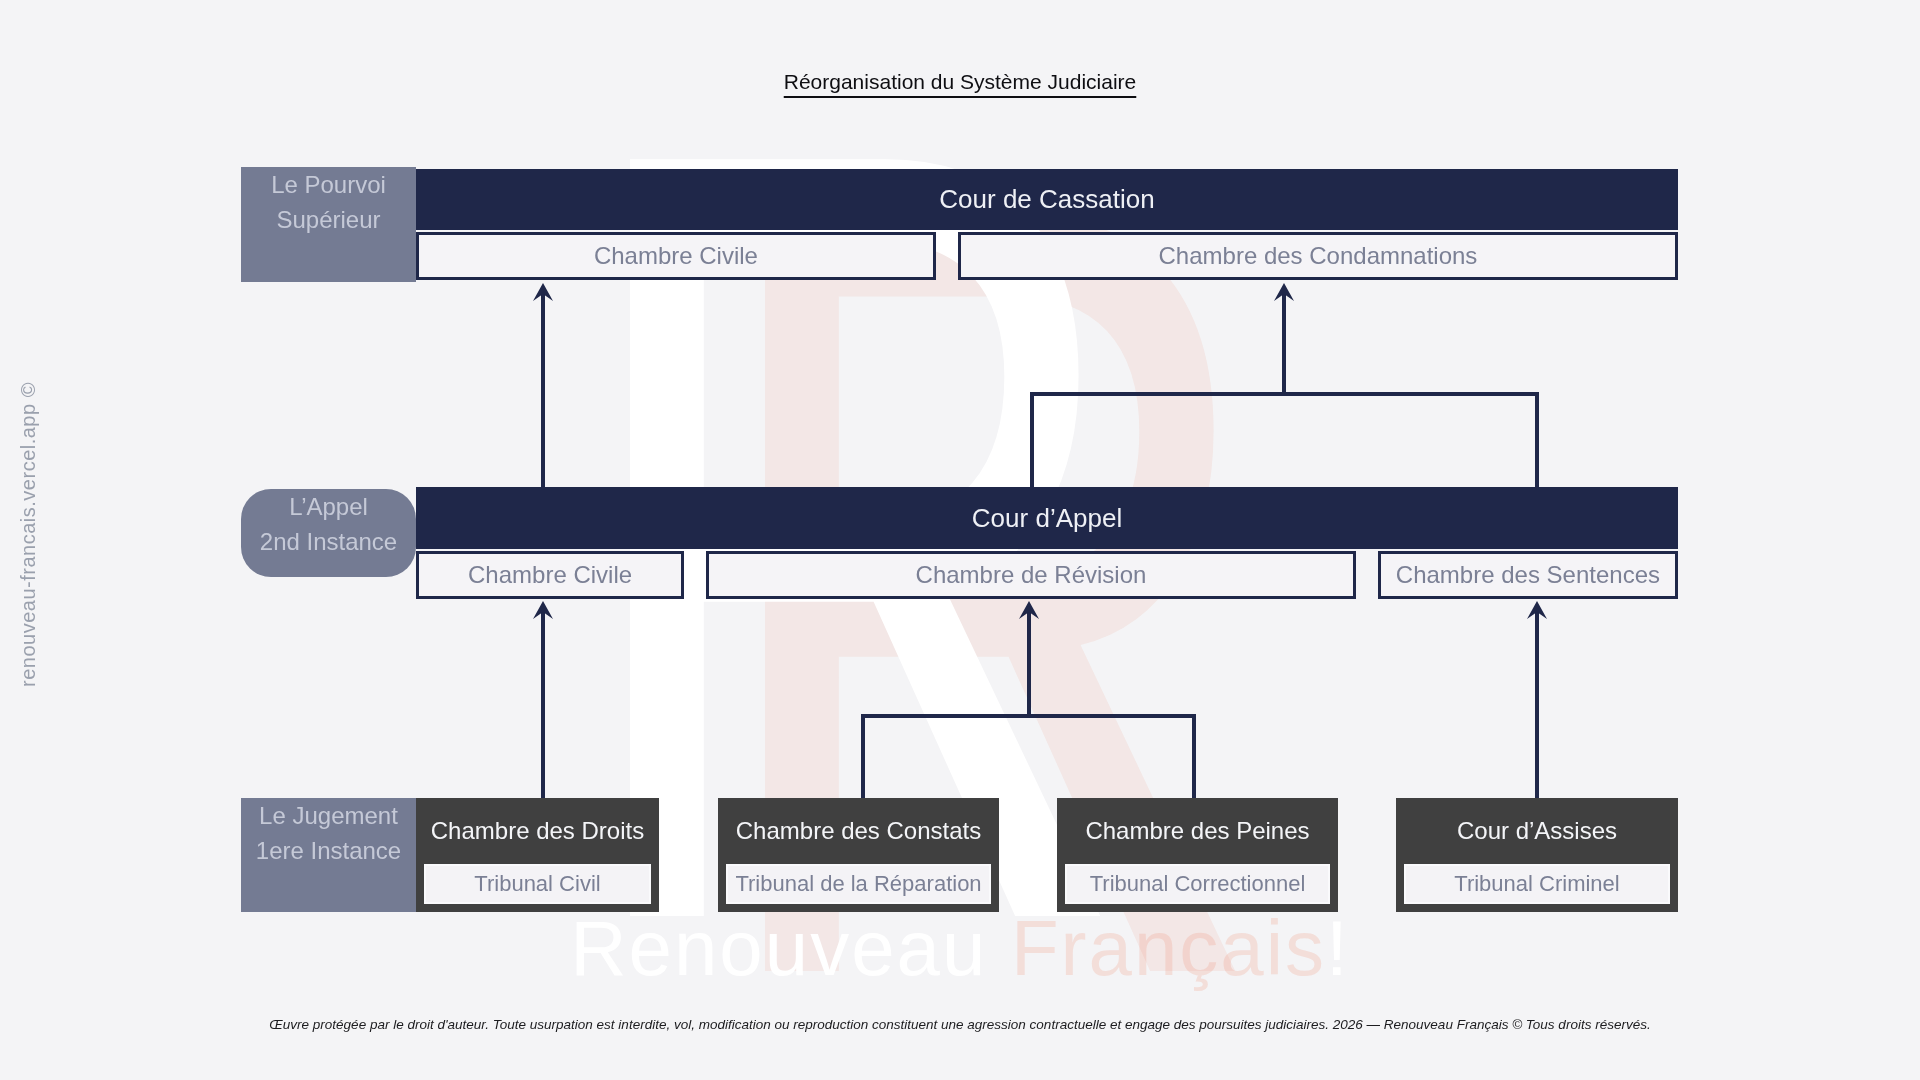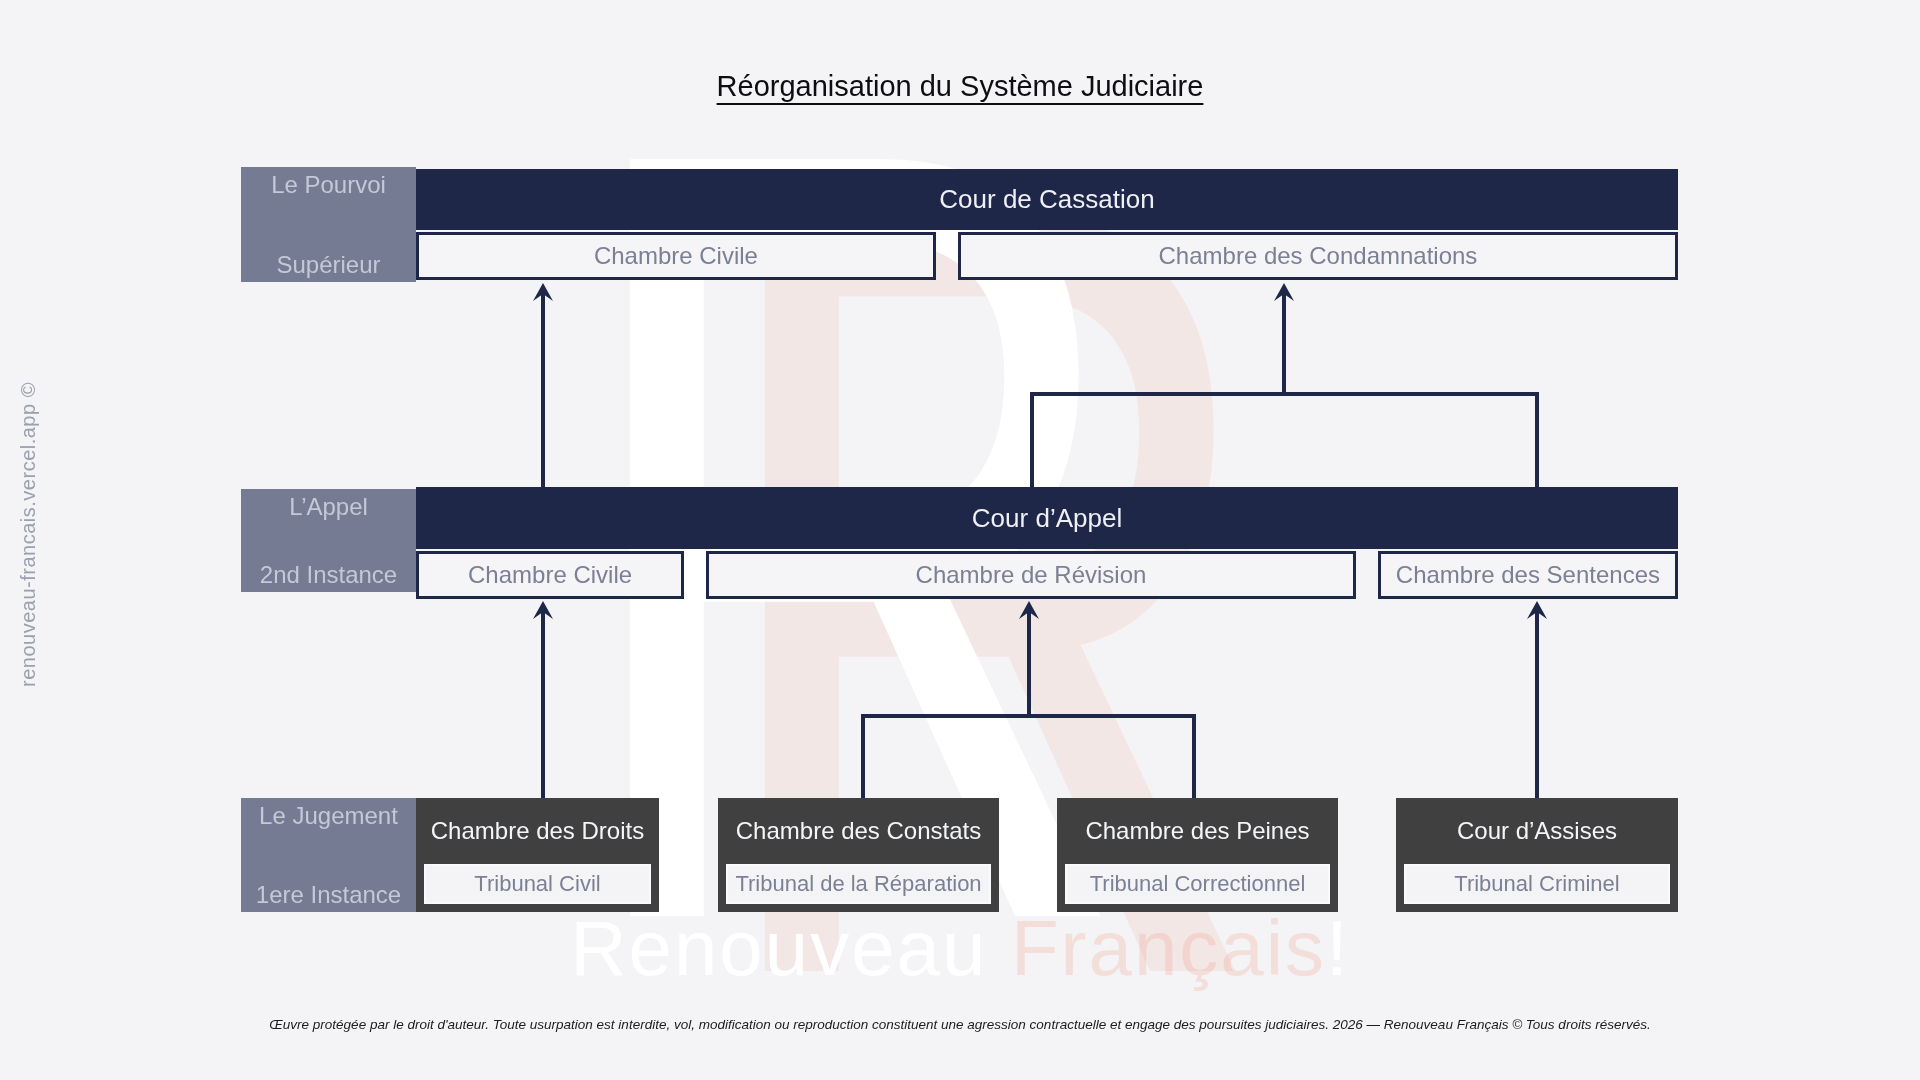--- a/index.html
+++ b/index.html
@@ -20,46 +20,46 @@
   .wm-r.white{ left:565px; top:-15px; color:#ffffff; }
   .wm-bottom {
     position:absolute; left:0; right:0; top:903px; text-align:center; z-index:0;
     font-size:78px; letter-spacing:2px; color:#ffffff; white-space:nowrap; user-select:none;
   }
   .wm-bottom .pinkword { color:rgba(238,136,106,0.20); }
 
   
   .page-title {
     position:absolute; left:0; right:0; top:70px; text-align:center; z-index:3;
-    font-size:29px; color:#0e0e12; text-decoration:underline;
+    font-size:21px; color:#0e0e12; text-decoration:underline;
     text-underline-offset:7px; text-decoration-thickness:2px;
   }
   .side-text {
     position:absolute; left:-172px; top:523px; width:400px; text-align:center; z-index:3;
     transform:rotate(-90deg); font-size:20px; color:#9aa0ad; letter-spacing:0.5px;
   }
   .footer-note {
     position:absolute; left:0; right:0; top:1017px; text-align:center; z-index:3;
     font-style:italic; font-size:13.5px; color:#1c1c1f;
   }
 
   
   svg.connectors { position:absolute; left:0; top:0; z-index:1; }
   .conn { stroke:#1f2749; stroke-width:4; fill:none; }
   .head { fill:#1f2749; stroke:none; }
 
   
   .label-box {
     position:absolute; left:241px; width:175px; z-index:2;
     background:#747b93; color:#c5c9d7;
-    display:flex; flex-direction:column; justify-content:space-between; align-items:center;
+    display:flex; flex-direction:column; justify-content:flex-start; align-items:center;
     font-size:24px; line-height:35px; text-align:center;
   }
   #label-1 { top:167px; height:115px; }
-  #label-2 { top:489px; height:103px; }
+  #label-2 { top:489px; height:88px;border-radius:30px; }
   #label-3 { top:798px; height:114px; }
 
   
   .block { position:absolute; left:416px; width:1262px; z-index:2; }
   #level-1 { top:169px; }
   #level-2 { top:487px; }
   .court-bar {
     background:#1f2749; color:#eef0f5; text-align:center;
     font-size:26px; height:61px; line-height:61px;
   }

